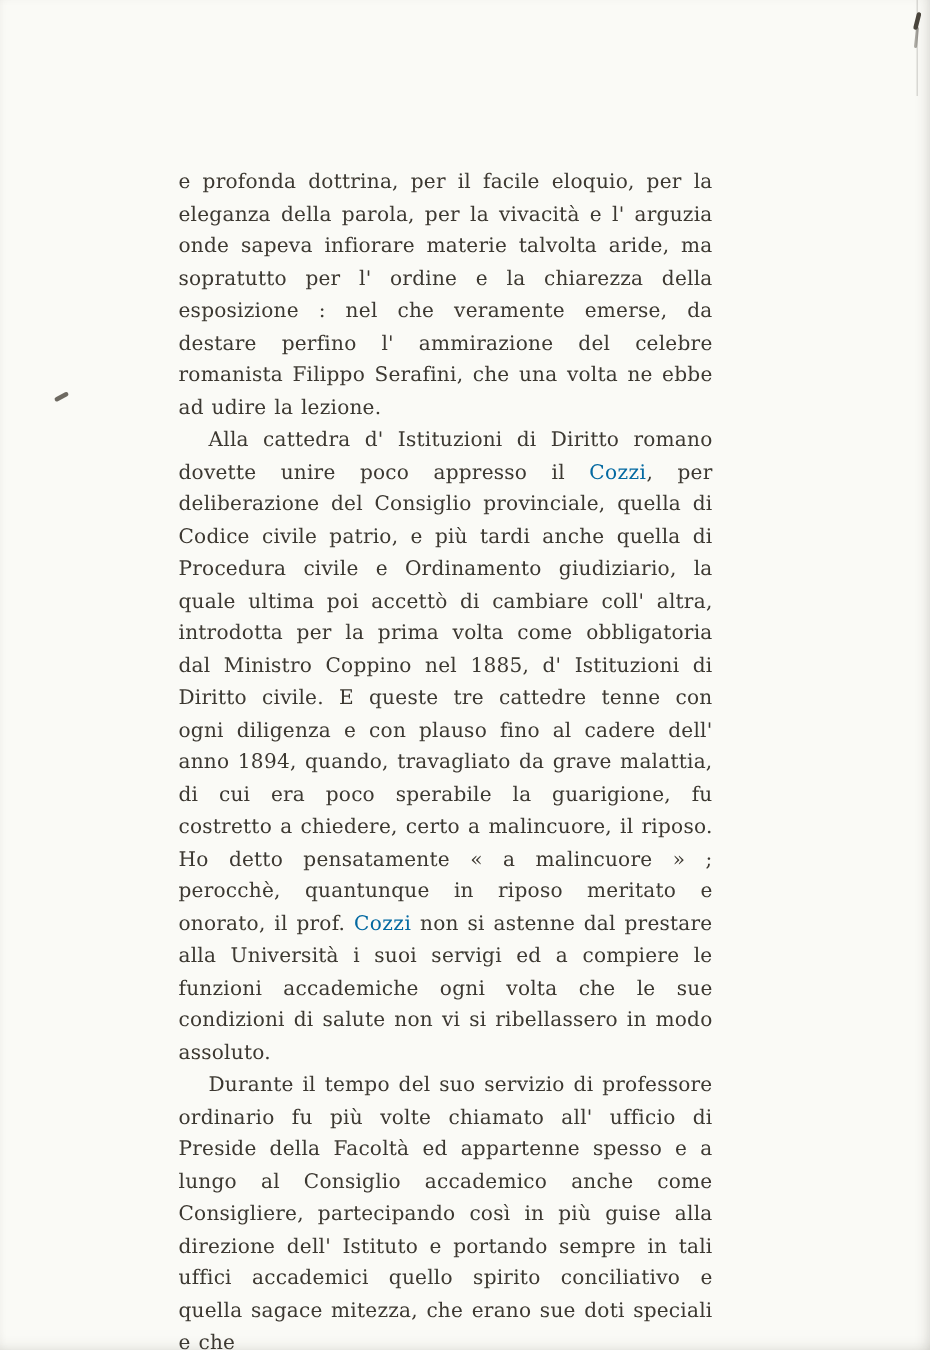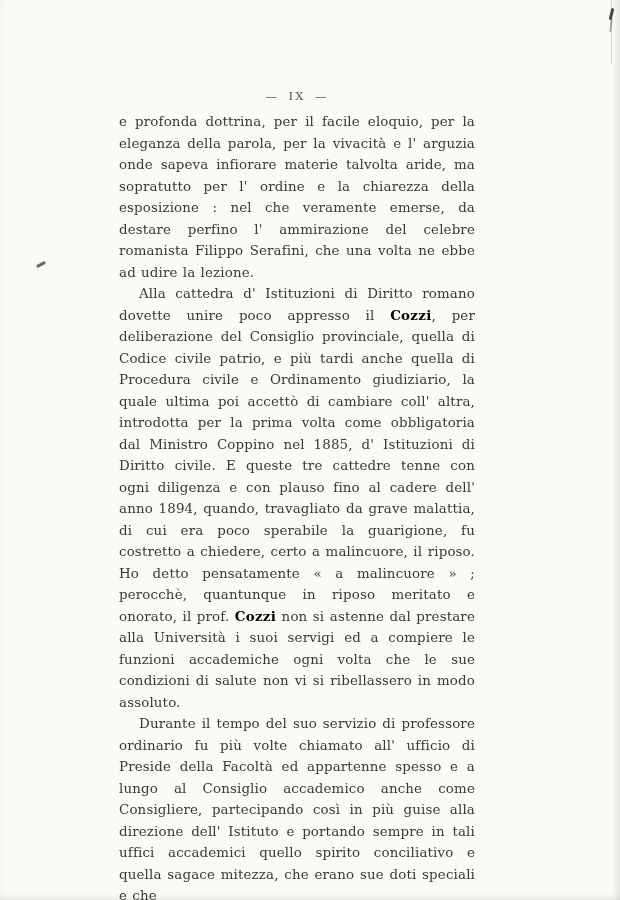--- a/index.html
+++ b/index.html
@@ -38,21 +38,21 @@
     font-size:13.4px;
     line-height:21.5px;
     text-align:justify;
     color:var(--ink);
     letter-spacing:0.15px;
     word-spacing:0.06em;
     hyphens:auto;-webkit-hyphens:auto;
   }
   .text-block p{margin:0;}
   .text-block p.indent{text-indent:20px;}
-  .text-block b{font-weight:700;letter-spacing:0.3px;color:#000000;}
+  .text-block b{font-weight:400;letter-spacing:0.3px;color:#0369a1;}
   
   .corner-mark{
     position:absolute;top:5px;right:3px;width:16px;height:26px;
     pointer-events:none;
   }
   .corner-mark .stroke1{
     position:absolute;top:3px;right:4px;width:3px;height:12px;
     background:#4a453c;border-radius:2px;transform:rotate(14deg);
   }
   .corner-mark .stroke2{
@@ -75,21 +75,20 @@
 
 <div class="scan-page">
 
   <div class="corner-mark">
     <span class="stroke1"></span>
     <span class="stroke2"></span>
   </div>
   <div class="edge-streak"></div>
   <div class="ink-mark"></div>
 
-  <div class="page-number">— IX —</div>
 
   <div class="text-block">
       <p class=""><span>e profonda dottrina, per il facile eloquio, per la eleganza della parola, per la vivacità e l' arguzia onde sapeva infiorare materie talvolta aride, ma sopratutto per l' ordine e la chiarezza della esposizione : nel che veramente emerse, da destare perfino l' ammirazione del celebre romanista Filippo Serafini, che una volta ne ebbe ad udire la lezione.</span></p>
       <p class="indent"><span>Alla cattedra d' Istituzioni di Diritto romano dovette unire poco appresso il </span><b>Cozzi</b><span>, per deliberazione del Consiglio provinciale, quella di Codice civile patrio, e più tardi anche quella di Procedura civile e Ordinamento giudiziario, la quale ultima poi accettò di cambiare coll' altra, introdotta per la prima volta come obbligatoria dal Ministro Coppino nel 1885, d' Istituzioni di Diritto civile. E queste tre cattedre tenne con ogni diligenza e con plauso fino al cadere dell' anno 1894, quando, travagliato da grave malattia, di cui era poco sperabile la guarigione, fu costretto a chiedere, certo a malincuore, il riposo. Ho detto pensatamente « a malincuore » ; perocchè, quantunque in riposo meritato e onorato, il prof. </span><b>Cozzi</b><span> non si astenne dal prestare alla Università i suoi servigi ed a compiere le funzioni accademiche ogni volta che le sue condizioni di salute non vi si ribellassero in modo assoluto.</span></p>
       <p class="indent"><span>Durante il tempo del suo servizio di professore ordinario fu più volte chiamato all' ufficio di Preside della Facoltà ed appartenne spesso e a lungo al Consiglio accademico anche come Consigliere, partecipando così in più guise alla direzione dell' Istituto e portando sempre in tali uffici accademici quello spirito conciliativo e quella sagace mitezza, che erano sue doti speciali e che</span></p>
     </div>
 
 </div>
 
 </body></html>

